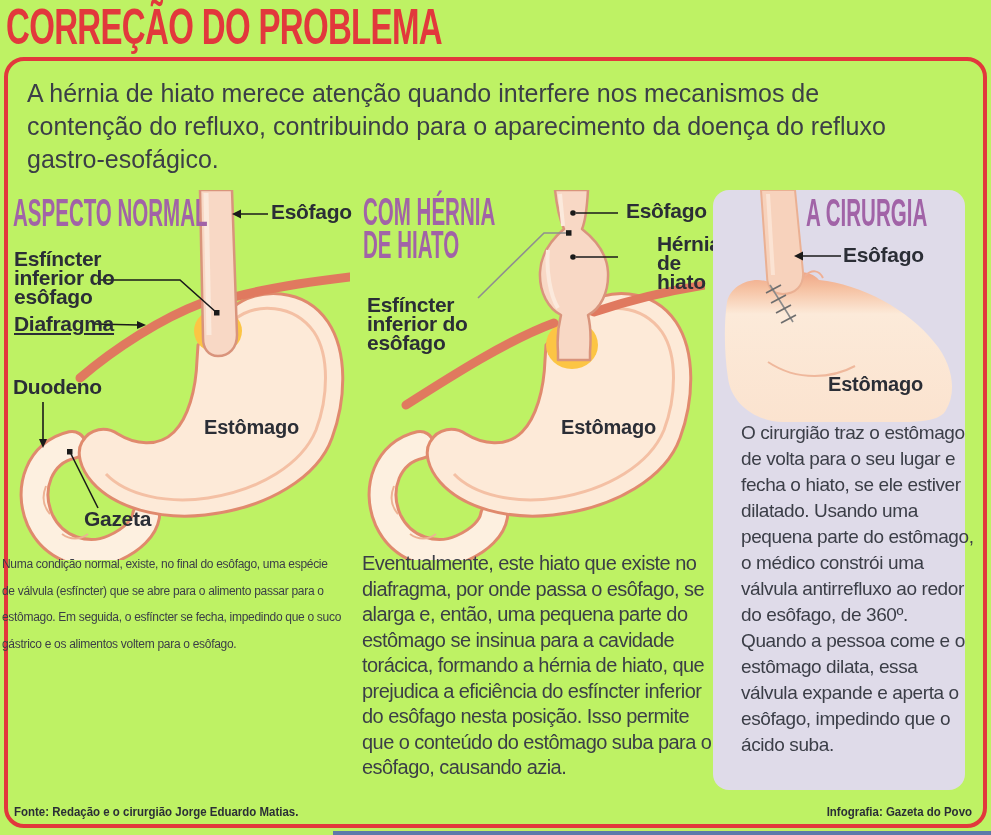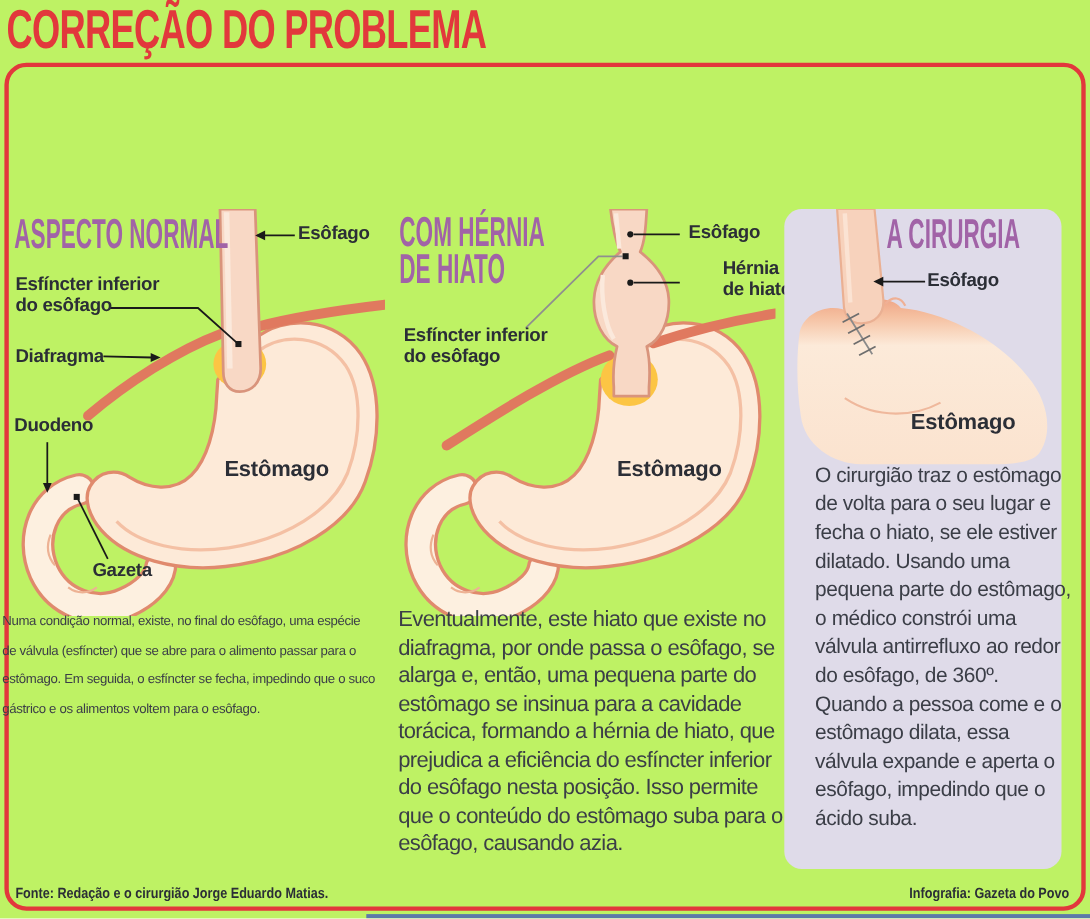--- a/index.html
+++ b/index.html
@@ -6,21 +6,21 @@
   .canvas{position:relative;width:991px;height:835px;background:#bef264;overflow:hidden;
           font-family:"Liberation Sans", sans-serif;}
   .page-title{position:absolute;left:6px;top:2px;font-size:50px;font-weight:bold;line-height:1;
               color:#e2383c;transform:scaleX(0.66);transform-origin:0 0;white-space:nowrap;letter-spacing:-1px;}
   .frame{position:absolute;left:4px;top:57px;width:975px;height:763px;border:4px solid #e2383c;border-radius:20px;}
   .intro{position:absolute;left:27px;top:77px;color:#3b3e47;font-size:25px;line-height:33px;}
   .intro div{white-space:nowrap;}
   .phead{position:absolute;color:#a163a7;font-weight:bold;font-size:38px;line-height:33px;
          transform:scaleX(0.54);transform-origin:0 0;letter-spacing:0;}
   .nowrap{white-space:nowrap;}
-  .lbl{position:absolute;font-weight:bold;font-size:17px;line-height:19px;color:#2b2e36;letter-spacing:-0.3px;}
+  .lbl{position:absolute;font-weight:bold;font-size:21px;line-height:19px;color:#2b2e36;letter-spacing:-0.3px;}
   .stom-lbl{font-size:20px;letter-spacing:-0.2px;}
   .para{position:absolute;color:#3b3e47;}
   .para-1{left:2px;top:551px;width:340px;font-size:12px;line-height:26.5px;letter-spacing:-0.3px;}
   .para-2{left:362px;top:551px;width:350px;font-size:20px;line-height:25.5px;letter-spacing:-0.55px;}
   .para-3{left:741px;top:420px;width:236px;font-size:19px;line-height:26px;letter-spacing:-0.4px;}
   .surgery-panel{position:absolute;left:713px;top:190px;width:252px;height:600px;border-radius:16px;background:#dfdbe9;}
   .footer-text{position:absolute;top:804px;font-weight:bold;font-size:13.5px;color:#2b2e36;
                transform:scaleX(0.85);white-space:nowrap;}
   .footer-left{left:14px;transform-origin:0 0;}
   .footer-right{right:19px;transform-origin:100% 0;}
@@ -29,20 +29,25 @@
 </style>
 </head>
 <body>
 
 <div class="canvas">
 
   <div class="page-title">CORREÇÃO DO PROBLEMA</div>
 
   <div class="frame"></div>
 
+  <div class="intro">
+    <div>A hérnia de hiato merece atenção quando interfere nos mecanismos de</div>
+    <div>contenção do refluxo, contribuindo para o aparecimento da doença do refluxo</div>
+    <div>gastro-esofágico.</div>
+  </div>
 
   <svg style="left:10px;top:190px;" width="340" height="370" viewBox="0 0 340 370">
 
     <g>
       <path d="M62,255 C 30,262 16,298 30,330 C 44,360 78,370 104,358 C 122,350 134,338 136,326" fill="none" stroke="#e08a6d" stroke-width="30" stroke-linecap="round"></path>
       <path d="M62,255 C 30,262 16,298 30,330 C 44,360 78,370 104,358 C 122,350 134,338 136,326" fill="none" stroke="#fdf0e0" stroke-width="24" stroke-linecap="round"></path>
       <path d="M36,296 C 32,306 33,316 40,324" fill="none" stroke="#edb294" stroke-width="2"></path>
       <path d="M52,344 C 60,350 70,350 78,344" fill="none" stroke="#edb294" stroke-width="2"></path>
     </g>
 
@@ -73,21 +78,21 @@
       <line x1="33" y1="212" x2="33" y2="250"></line>
       <polygon points="33,258 29,249 37,249" stroke="none"></polygon>
       <line x1="88" y1="318" x2="61" y2="264"></line>
       <rect x="57" y="259" width="5.5" height="5.5" stroke="none"></rect>
     </g>
   </svg>
 
   <div class="phead nowrap" style="left:13px;top:197px;">ASPECTO NORMAL</div>
   <div class="lbl nowrap" style="left:271px;top:202px;">Esôfago</div>
   <div class="lbl" style="left:14px;top:249px;width:145px;">Esfíncter inferior do esôfago</div>
-  <div class="lbl nowrap" style="left:14px;top:314px;">Diafragma</div>
+  <div class="lbl nowrap" style="left:14px;top:314px;text-decoration:underline;">Diafragma</div>
   <div class="lbl nowrap" style="left:13px;top:377px;">Duodeno</div>
   <div class="lbl stom-lbl nowrap" style="left:204px;top:418px;">Estômago</div>
   <div class="lbl nowrap" style="left:84px;top:509px;">Gazeta</div>
   <div class="para para-1">Numa condição normal, existe, no final do esôfago, uma espécie de válvula (esfíncter) que se abre para o alimento passar para o estômago. Em seguida, o esfíncter se fecha, impedindo que o suco gástrico e os alimentos voltem para o esôfago.</div>
 
   <svg style="left:358px;top:190px;" width="347" height="370" viewBox="0 0 347 370">
     <g>
       <path d="M62,255 C 30,262 16,298 30,330 C 44,360 78,370 104,358 C 122,350 134,338 136,326" fill="none" stroke="#e08a6d" stroke-width="30" stroke-linecap="round"></path>
       <path d="M62,255 C 30,262 16,298 30,330 C 44,360 78,370 104,358 C 122,350 134,338 136,326" fill="none" stroke="#fdf0e0" stroke-width="24" stroke-linecap="round"></path>
       <path d="M36,296 C 32,306 33,316 40,324" fill="none" stroke="#edb294" stroke-width="2"></path>

